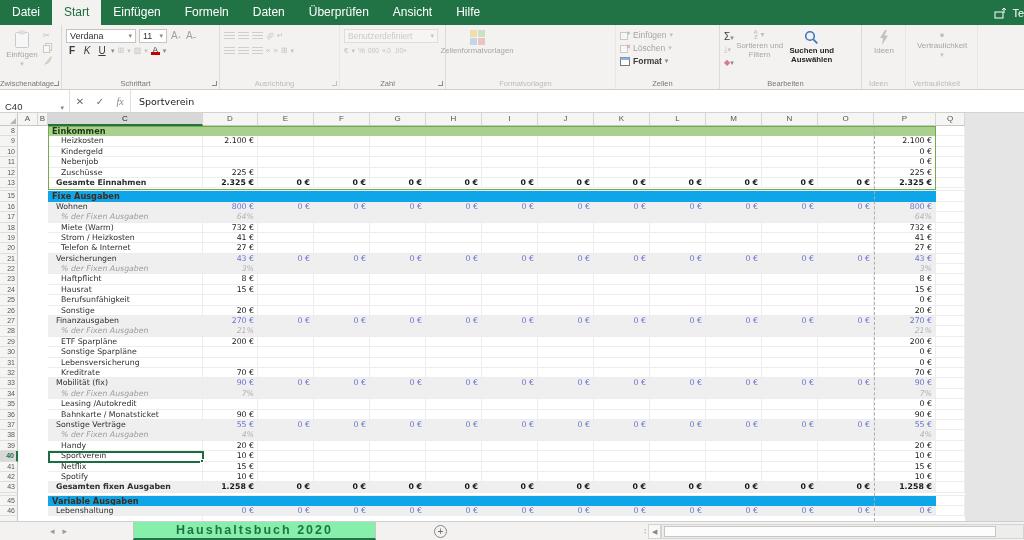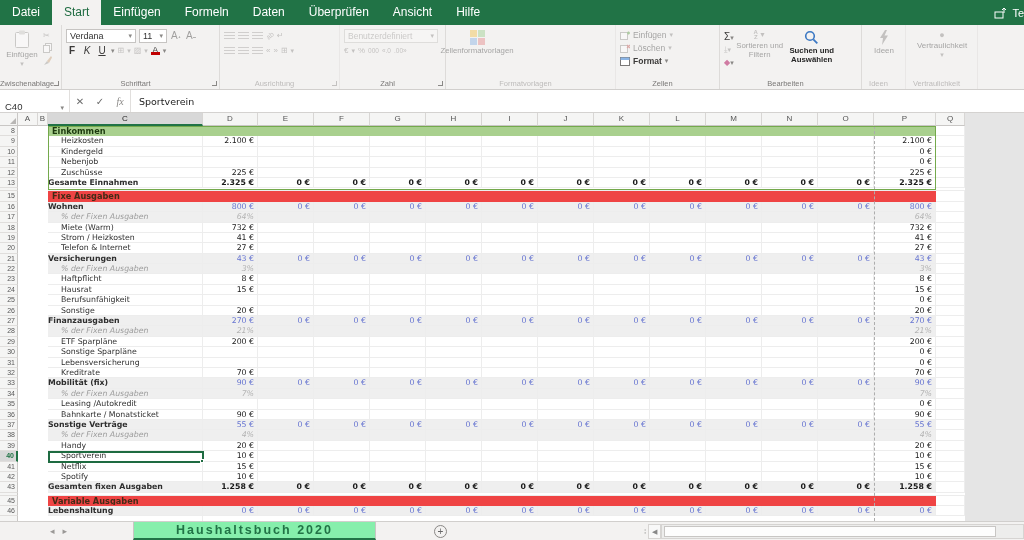--- a/index.html
+++ b/index.html
@@ -74,30 +74,30 @@
   .c-label { width:155px; flex:none; font-size:7.8px; line-height:10.4px; color:#2e2e2e;
     border-right:1px solid #ededed; border-bottom:1px solid #ededed; white-space:nowrap; overflow:hidden; }
   .cell { flex:none; font-size:7.8px; line-height:10.4px; text-align:right; padding-right:3px;
     color:#1a1a1a; border-right:1px solid #ededed; border-bottom:1px solid #ededed; white-space:nowrap; overflow:hidden;}
   .cell.d { width:55px; } .cell.mid { width:56px; } .cell.p { width:62px; }
   .qcell { width:29px; flex:none; border-right:1px solid #ededed; border-bottom:1px solid #ededed; }
   .hiddenband { flex:none; width:918px; border-bottom:1px solid #ececec; }
 
   .band.green { background:#a9d08e; }
   .band.green .c-label { font-weight:bold; color:#1c3a0e; padding-left:4px; font-size:8.2px;}
-  .band.orange { background:#ef4444;justify-content:flex-end; }
+  .band.orange { background:#0ea5e9;justify-content:flex-end; }
   .band.orange .c-label { font-weight:bold; color:#432b16; padding-left:4px; font-size:8.2px;}
   .band.green .cell, .band.green .c-label, .band.orange .cell, .band.orange .c-label { border-color:transparent; }
   .band.shaded { background:#efefef; }
-  .band.subhead .c-label { font-weight:bold; }
+  .band.subhead .c-label { font-weight:normal; padding-left:8px; }
   .band.subhead .cell { color:#6674d1; }
   .band.pct .c-label { font-style:italic; color:#9c9c9c; padding-left:13px; }
   .band.pct .cell { color:#b3b3b3; font-style:italic; }
   .band.detail .c-label { padding-left:13px; }
-  .band.total .c-label { font-weight:bold; }
+  .band.total .c-label { font-weight:bold; padding-left:8px; }
   .band.total .cell { font-weight:bold; }
 
   .pagebreak { position:absolute; left:874px; top:0; height:395px; width:0;
     border-left:1px dashed #adadad; z-index:3; pointer-events:none;}
   .block-green { position:absolute; left:48px; top:0; width:888px; height:63.5px;
     border:1.5px solid #74a94c; z-index:4; pointer-events:none; }
   .selbox { position:absolute; left:48px; top:325.4px; width:155.5px; height:11.4px;
     border:2px solid #1e6b41; z-index:5; pointer-events:none; }
   .selbox .handle { position:absolute; right:-2.5px; bottom:-2.5px; width:4px; height:4px;
     background:#1e6b41; border:1px solid #fff; }

